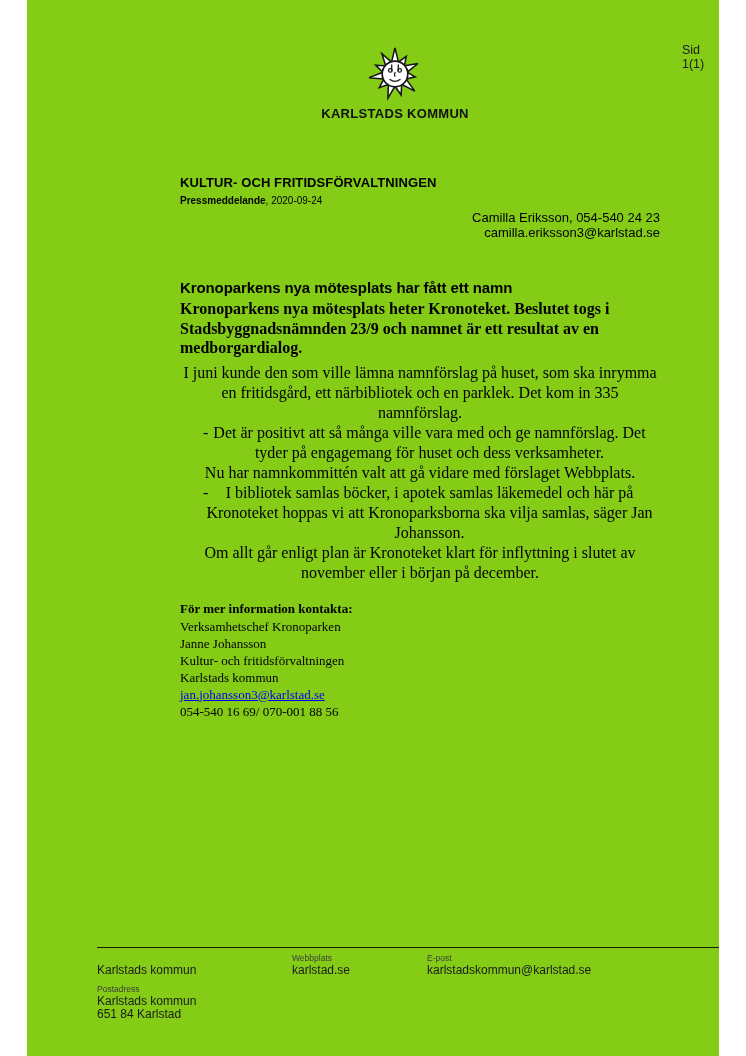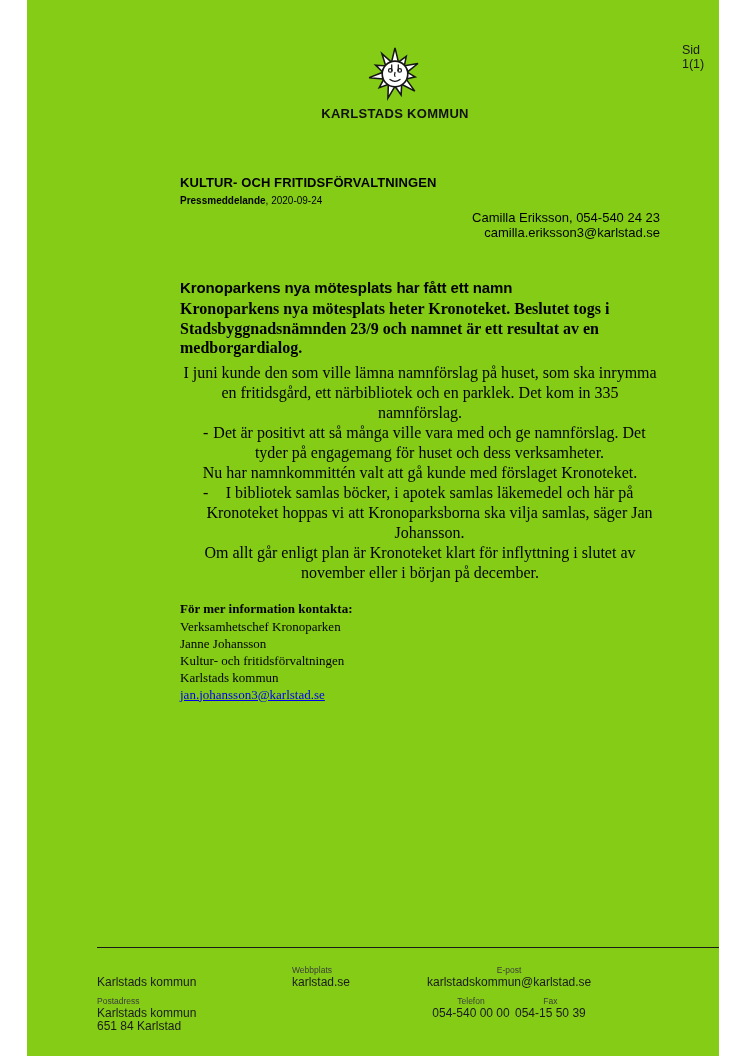--- a/index.html
+++ b/index.html
@@ -106,24 +106,24 @@
   .footer {
     position: absolute;
     left: 70px;
     top: 947px;
     width: 640px;
     border-top: 1.5px solid #1a1a1a;
     padding-top: 5px;
     color: #1a1a1a;
   }
   .fcols { position: relative; height: 70px; }
-  .fcol { position: absolute; top: 12px; }
+  .fcol { position: absolute; top: 0; }
   .fcol-1 { left: 0; }
   .fcol-2 { left: 195px; }
-  .fcol-3 { left: 330px; text-align: center; }
+  .fcol-3 { left: 330px; }
   .fcol-4 { left: 572px; }
   .fgroup { margin-bottom: 6px; }
   .flabel {
     font-size: 8.5px;
     line-height: 10px;
     color: #3d3d3d;
     margin-bottom: 1px;
   }
   .fvalue { font-size: 12px; line-height: 13.5px; }
   .fspacer { height: 11px; }
@@ -179,35 +179,36 @@
     <h1 class="title">Kronoparkens nya mötesplats har fått ett namn</h1>
 
     <p class="lead">Kronoparkens nya mötesplats heter Kronoteket. Beslutet togs i Stadsbyggnadsnämnden 23/9 och namnet är ett resultat av en medborgardialog.</p>
 
     <div class="bodytext">
       <p>I juni kunde den som ville lämna namnförslag på huset, som ska inrymma en fritidsgård, ett närbibliotek och en parklek. Det kom in 335 namnförslag.</p>
       <div class="li">
         <span class="dash">-</span>
         <span class="li-text">Det är positivt att så många ville vara med och ge namnförslag. Det tyder på engagemang för huset och dess verksamheter.</span>
       </div>
-      <p>Nu har namnkommittén valt att gå kunde med förslaget Kronoteket.</p>
+      <p>Nu har namnkommittén valt att gå vidare med förslaget Webbplats.</p>
       <div class="li">
         <span class="dash">-</span>
         <span class="li-text">I bibliotek samlas böcker, i apotek samlas läkemedel och här på Kronoteket hoppas vi att Kronoparksborna ska vilja samlas, säger Jan Johansson.</span>
       </div>
       <p>Om allt går enligt plan är Kronoteket klart för inflyttning i slutet av november eller i början på december.</p>
     </div>
 
     <div class="contactblock">
       <div class="heading">För mer information kontakta:</div>
       <div>Verksamhetschef Kronoparken</div>
       <div>Janne Johansson</div>
       <div>Kultur- och fritidsförvaltningen</div>
       <div>Karlstads kommun</div>
       <div><a class="email">jan.johansson3@karlstad.se</a></div>
+      <div>054-540 16 69/ 070-001 88 56</div>
     </div>
 
   </div>
 
   <div class="footer">
     <div class="fcols">
 
       <div class="fcol fcol-1">
         <div class="fgroup">
           <div class="fspacer"></div>
@@ -225,29 +226,19 @@
           <div class="flabel">Webbplats</div>
           <div class="fvalue">karlstad.se</div>
         </div>
       </div>
 
       <div class="fcol fcol-3">
         <div class="fgroup">
           <div class="flabel">E-post</div>
           <div class="fvalue">karlstadskommun@karlstad.se</div>
         </div>
-        <div class="fgroup frow">
-          <div class="sub1">
-            <div class="flabel">Telefon</div>
-            <div class="fvalue">054-540 00 00</div>
-          </div>
-          <div>
-            <div class="flabel">Fax</div>
-            <div class="fvalue">054-15 50 39</div>
-          </div>
-        </div>
       </div>
 
 
     </div>
   </div>
 
 </div>
 
 </body></html>

